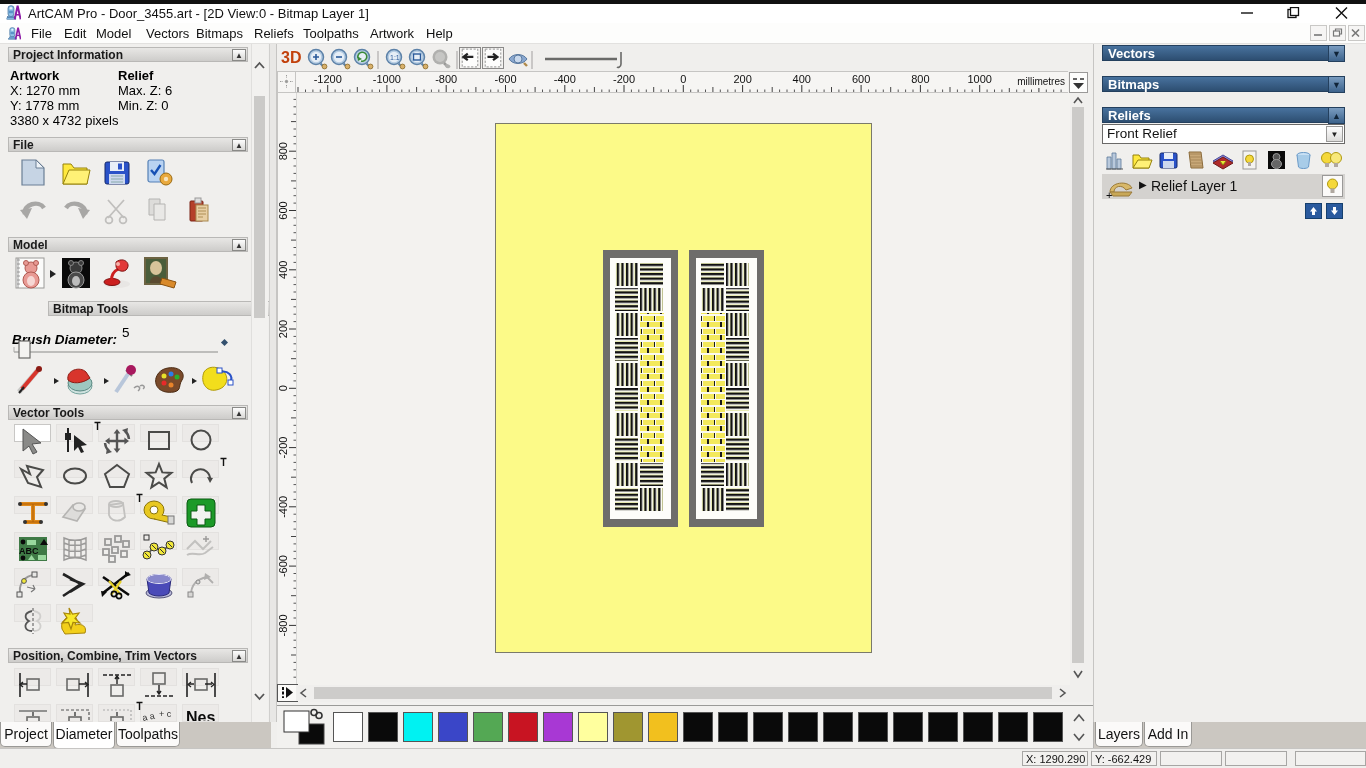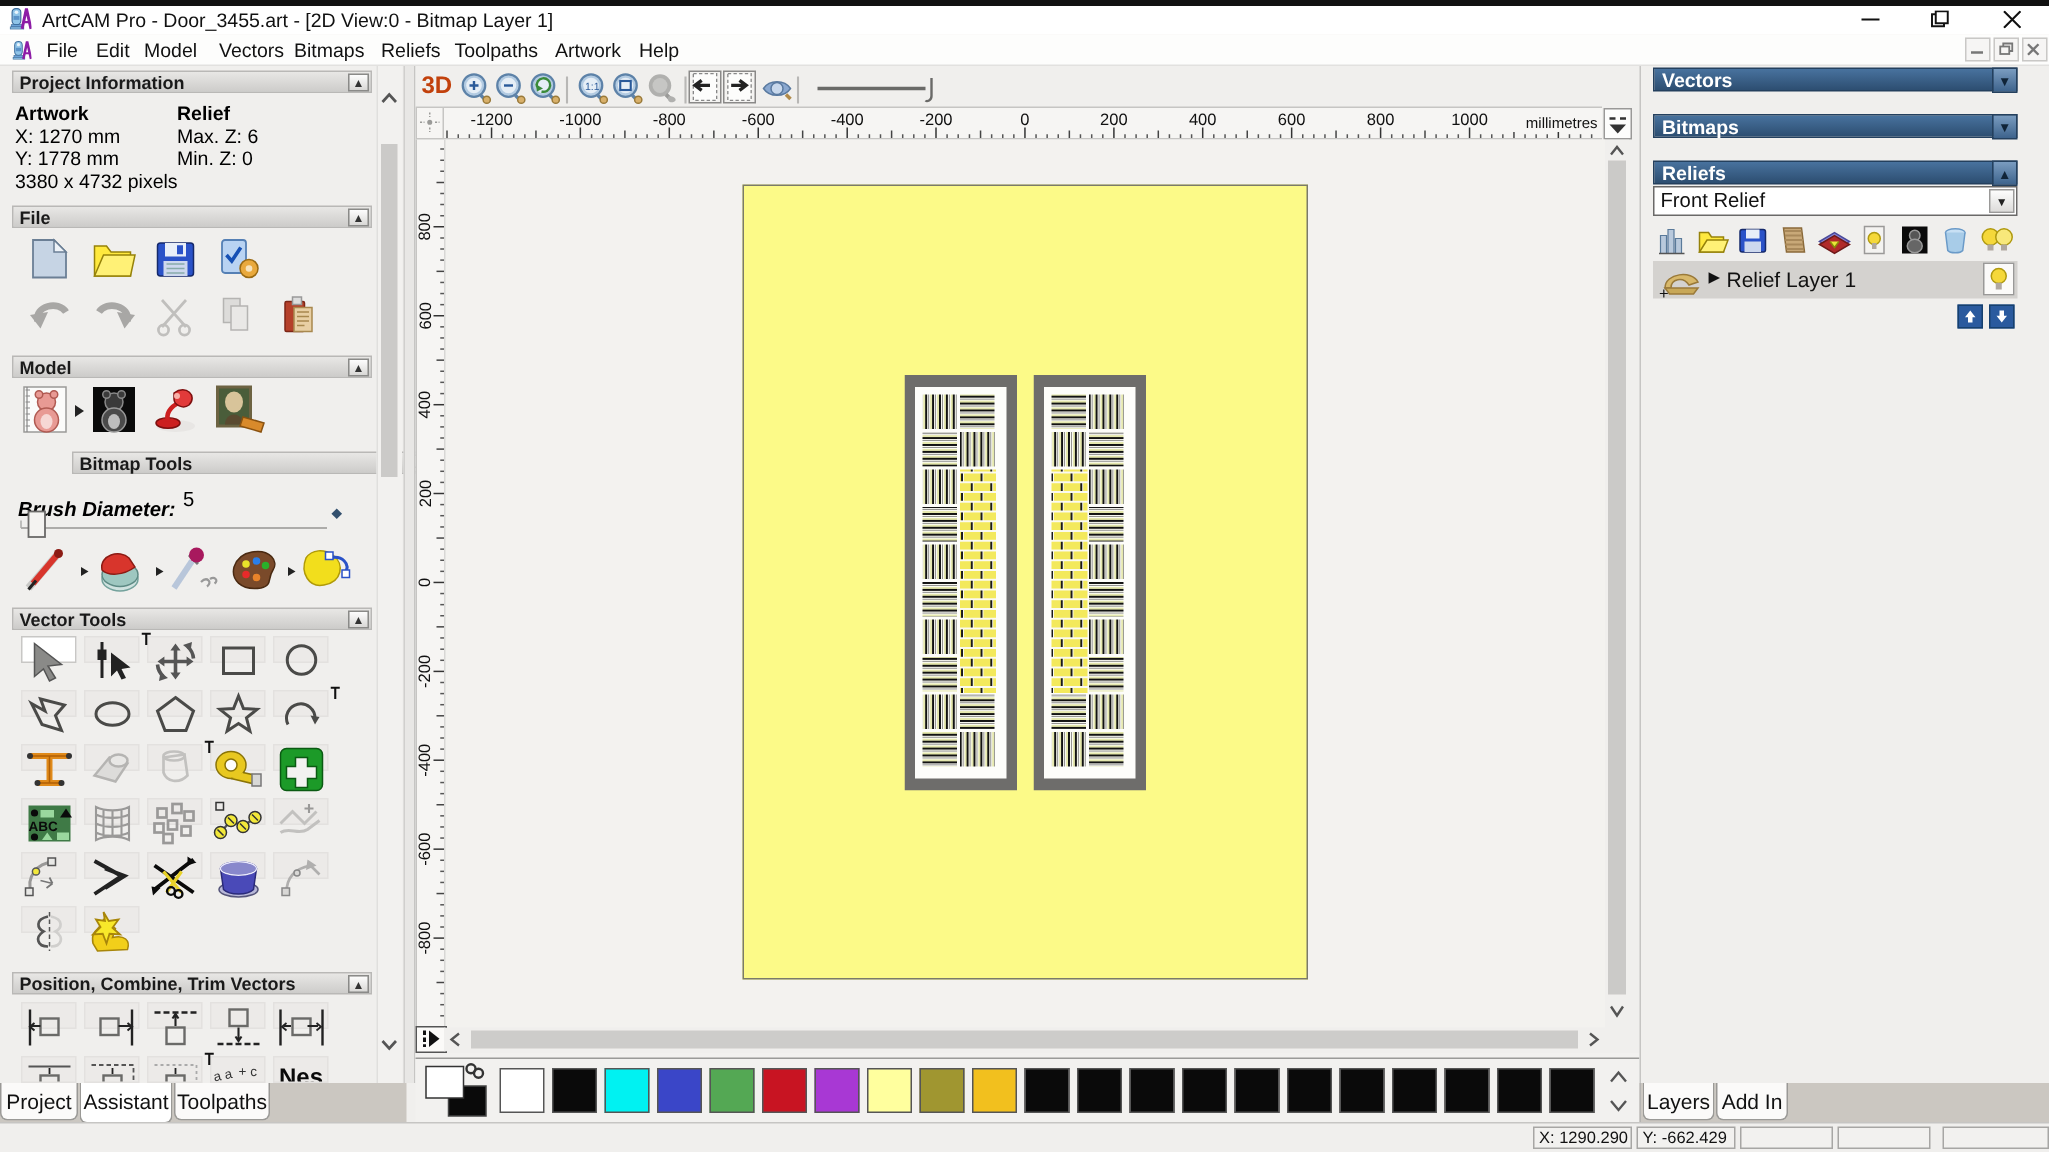--- a/index.html
+++ b/index.html
@@ -967,21 +967,21 @@
       </svg></div>
 <div class="abs" style="left:1305px;top:203px;width:17px;height:16px;background:#2a5a9e;border:1px solid #16406e;"><svg width="15" height="14" viewBox="0 0 15 14">
         <path d="M7.5 3 L11 7.5 H9 V11 H6 V7.5 H4 Z" fill="#fff"></path>
       </svg></div>
 <div class="abs" style="left:1326px;top:203px;width:17px;height:16px;background:#2a5a9e;border:1px solid #16406e;"><svg width="15" height="14" viewBox="0 0 15 14">
         <path d="M7.5 11 L11 6.5 H9 V3 H6 V6.5 H4 Z" fill="#fff"></path>
       </svg></div>
 <div class="abs" style="left:0;top:722px;width:271px;height:28px;background:#cbc7c1;"></div>
 <div class="abs" style="left:1093px;top:722px;width:273px;height:28px;background:#cbc7c1;border-left:1px solid #b5b4b2;"></div>
 <div class="tab" style="left:0px;top:722px;width:52px;height:25px;line-height:24px;">Project</div>
-<div class="tab" style="left:53px;top:722px;width:62px;height:27px;line-height:24px;background:#fff;">Assistant</div>
+<div class="tab" style="left:53px;top:722px;width:62px;height:27px;line-height:24px;background:#fff;">Diameter</div>
 <div class="tab" style="left:116px;top:722px;width:64px;height:25px;line-height:24px;">Toolpaths</div>
 <div class="tab" style="left:1095px;top:722px;width:48px;height:25px;line-height:24px;">Layers</div>
 <div class="tab" style="left:1144px;top:722px;width:48px;height:25px;line-height:24px;">Add In</div>
 <div class="abs" style="left:0;top:748px;width:1366px;height:20px;background:#f0efed;border-top:1px solid #c6c5c3;"></div>
 <div class="sbox" style="left:1022px;width:66px;">X: 1290.290</div>
 <div class="sbox" style="left:1091px;width:66px;">Y: -662.429</div>
 <div class="sbox" style="left:1160px;width:62px;"></div>
 <div class="sbox" style="left:1225px;width:62px;"></div>
 <div class="sbox" style="left:1295px;width:71px;"></div>
 </div>

